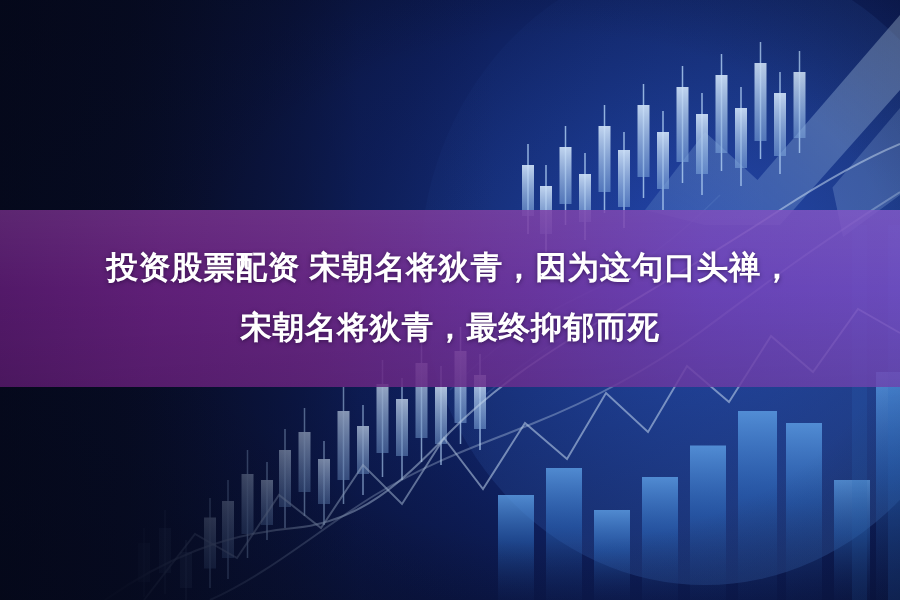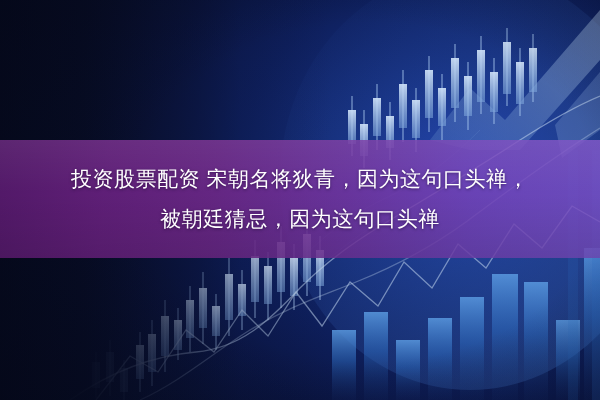--- a/index.html
+++ b/index.html
@@ -66,21 +66,21 @@
     position: absolute;
     inset: 0;
     background: linear-gradient(180deg, rgba(255,255,255,0.06) 0%, rgba(255,255,255,0.0) 45%, rgba(0,0,0,0.10) 100%);
     pointer-events: none;
   }
   .headline {
     position: relative;
     z-index: 3;
     color: #ffffff;
     font-size: 21px;
-    font-weight: normal;
+    font-weight: bold;
     line-height: 40px;
     letter-spacing: 0.5px;
     text-align: center;
     white-space: nowrap;
     text-shadow: 0 1px 3px rgba(20,0,40,0.55);
   }
 </style>
 </head>
 <body>
 
@@ -236,16 +236,16 @@
 
     </g>
   </svg>
 
   <div class="bg-left-fade"></div>
   <div class="bg-vignette"></div>
 
   <div class="banner">
     <div class="banner-sheen"></div>
     <div class="headline">投资股票配资 宋朝名将狄青，因为这句口头禅，</div>
-    <div class="headline">被朝廷猜忌，因为这句口头禅</div>
+    <div class="headline">宋朝名将狄青，最终抑郁而死</div>
   </div>
 
 </div>
 
 </body></html>

